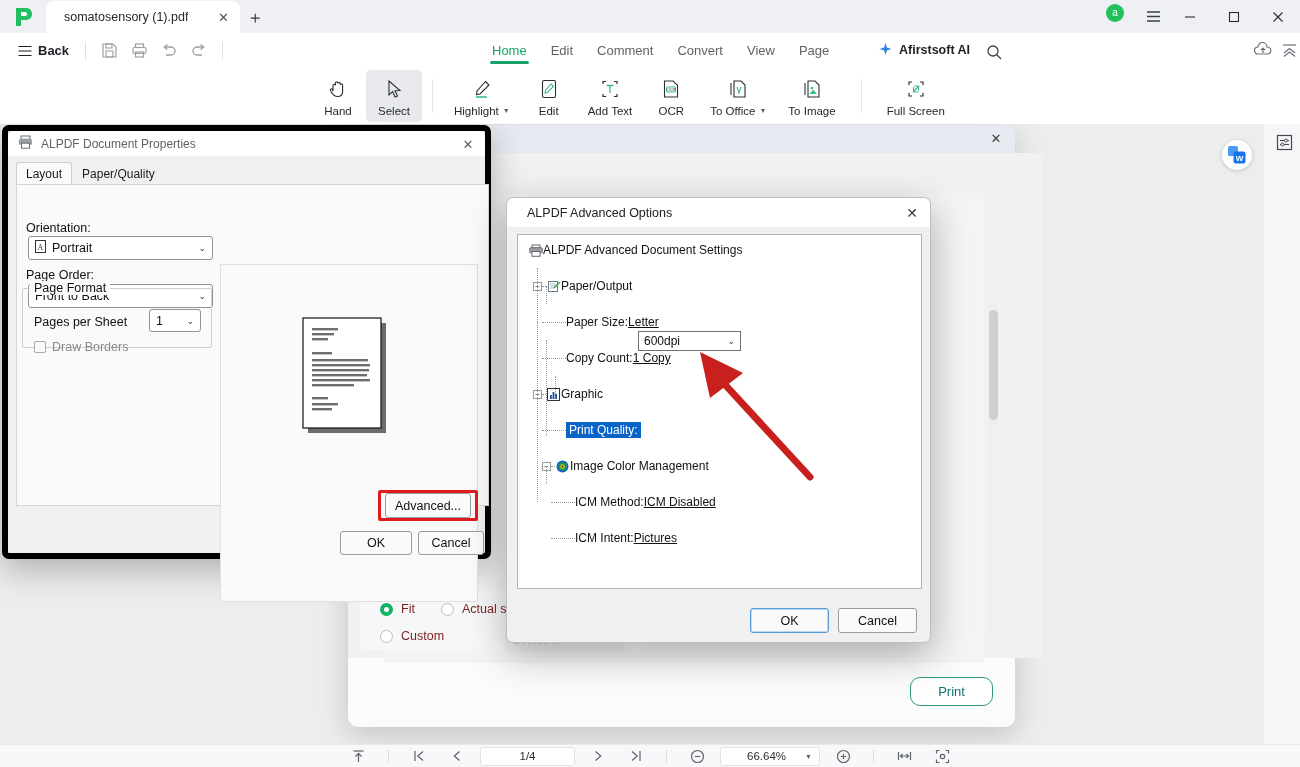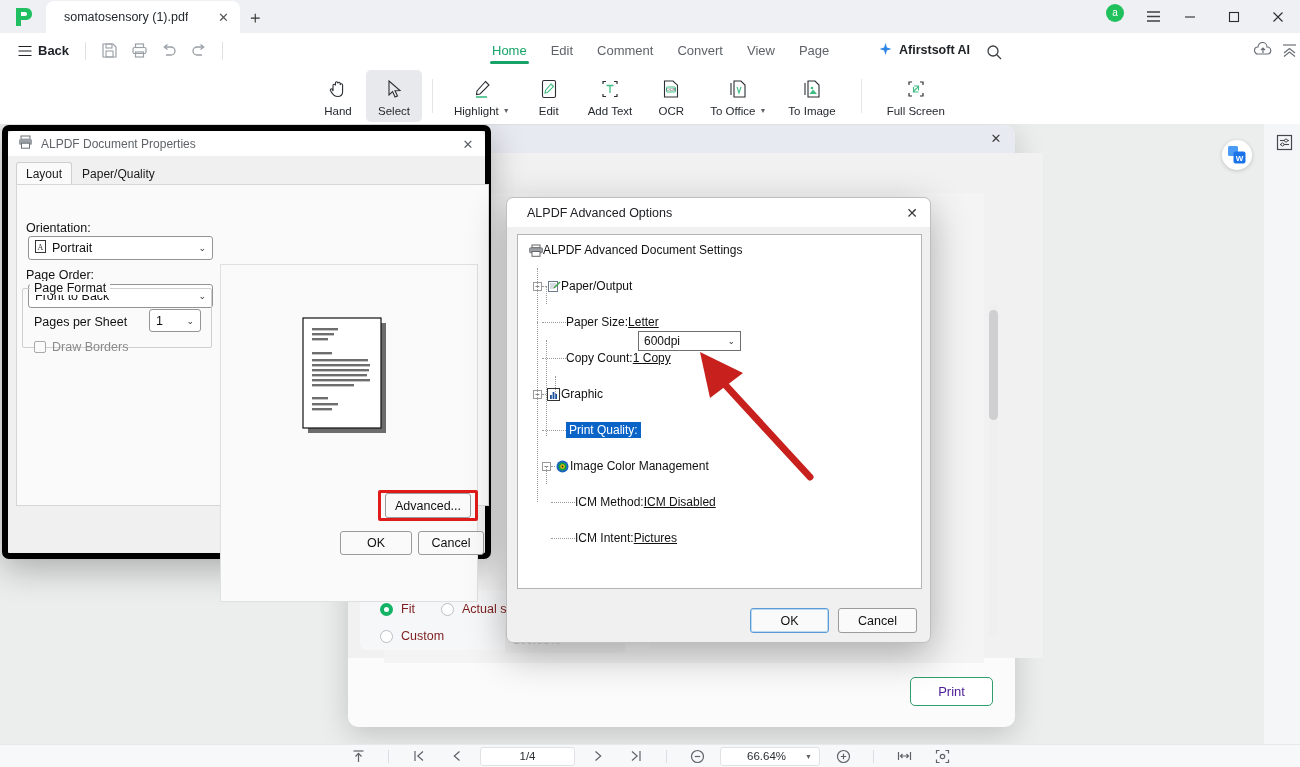--- a/index.html
+++ b/index.html
@@ -101,21 +101,21 @@
     font-weight:bold; color:#1b1f23; }
   #print-mode-box{ position:absolute; left:360px; top:590px; width:290px; height:60px;
     background:#f6f7f8; border-radius:6px; }
   .radio-row{ position:absolute; display:flex; align-items:center; gap:8px; font-size:12.5px; color:#7f1d1d; }
   .rdo{ width:13px; height:13px; border-radius:50%; border:1.4px solid #b9bfc4; background:#fff; }
   .rdo.on{ border:4px solid #12b364; }
   #zoom-combo{ position:absolute; left:505px; top:626px; width:120px; height:27px;
     background:#efefef; border-radius:4px; display:flex; align-items:center;
     justify-content:space-between; padding:0 8px; font-size:12px; color:#c9c9c9; }
   #print-btn{ position:absolute; left:910px; top:677px; width:83px; height:29px;
-    border:1px solid #2f9e6b; border-radius:5px; color:#4c1d95; font-size:13px;
+    border:1px solid #2f9e6b; border-radius:10px; color:#0f766e; font-size:13px;
     display:flex; align-items:center; justify-content:center; background:#fff; cursor:pointer; }
   #pd-combo-arrow{ position:absolute; left:492px; top:240px; width:14px; height:16px;
     color:#777; font-size:9px; display:flex; align-items:center; justify-content:center; }
   #pd-vscroll-track{ position:absolute; left:641px; top:180px; width:9px; height:330px; background:#efeff0;}
   #pd-vscroll-thumb{ position:absolute; left:641px; top:185px; width:9px; height:110px;
     background:#cfcfd2; border-radius:5px; cursor:pointer;}
 
   
   #propdlg{
     position:absolute; left:2px; top:125px; width:489px; height:434px;

